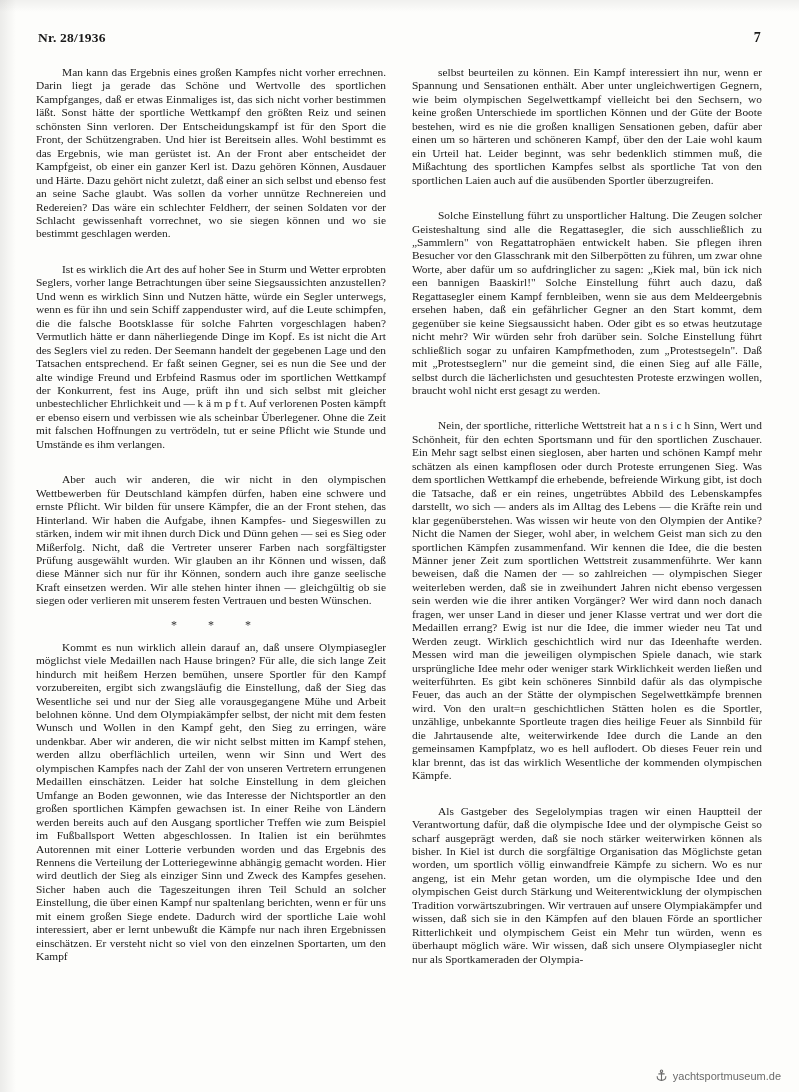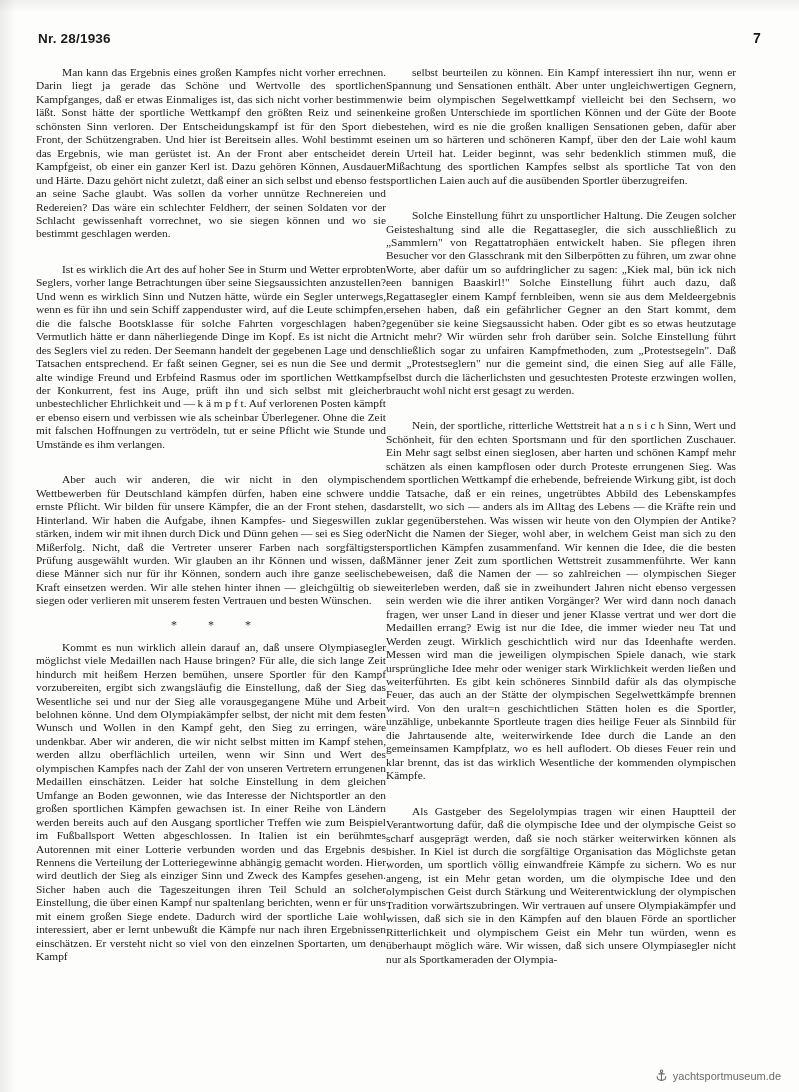--- a/index.html
+++ b/index.html
@@ -20,32 +20,33 @@
     position: absolute;
     left: 36px;
     top: 30px;
     width: 727px;
     height: 1020px;
   }
   .header {
     display: flex;
     justify-content: space-between;
     align-items: center;
-    font-family: Liberation Sans, sans-serif;
+    font-family: Liberation Serif, serif;
     font-weight: bold;
     font-size: 13.5px;
     letter-spacing: 0.2px;
     color: #1a1a1a;
     padding: 0 2px 0 2px;
     margin-bottom: 20px;
   }
   .header .pageno { font-size: 14px; }
 
   .columns {
     display: flex;
+    gap: 26px;
     align-items: flex-start;
   }
   .col {
     width: 350px;
   }
   p.para {
     margin: 0 0 0 0;
     text-align: justify;
     text-justify: inter-word;
     font-size: 11.4px;

